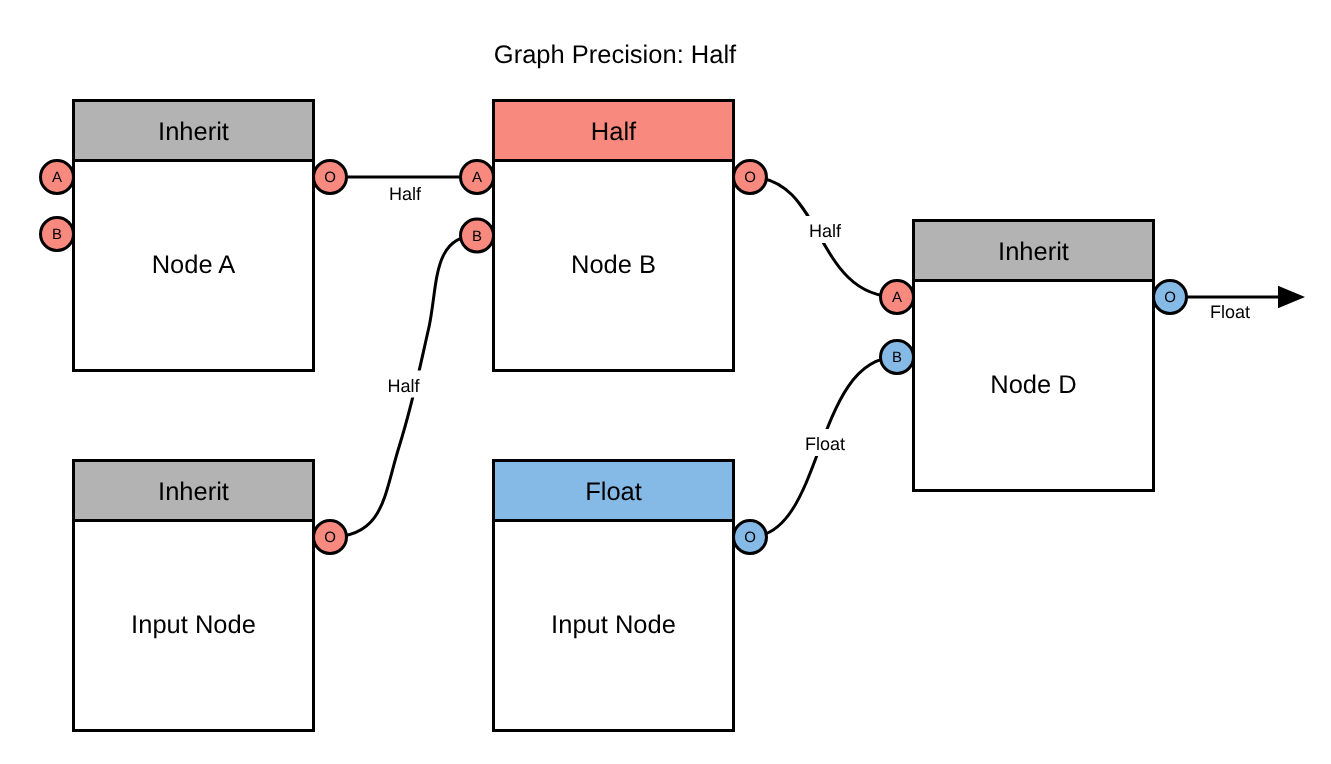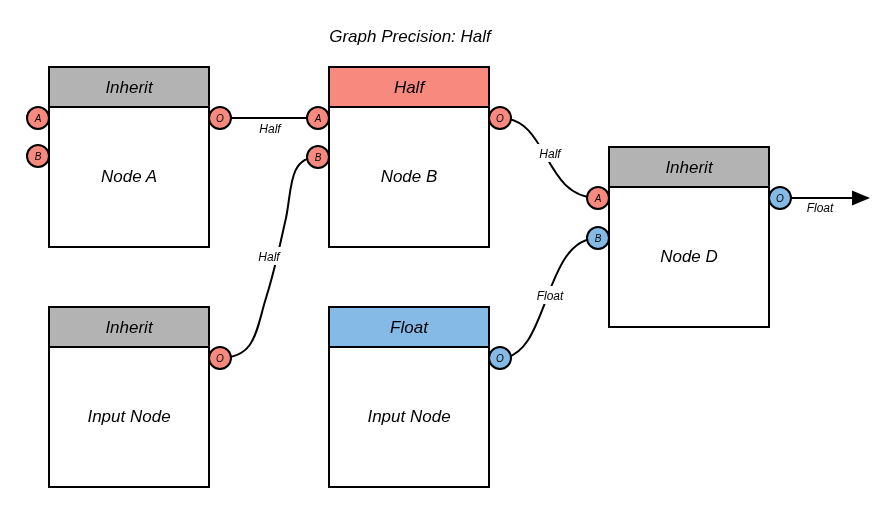--- a/index.html
+++ b/index.html
@@ -7,21 +7,20 @@
     padding: 0;
     background: #ffffff;
     font-family: "Liberation Sans", sans-serif;
   }
   #canvas-wrap {
     width: 887px;
     height: 509px;
     background: #ffffff;
     position: relative;
     overflow: hidden;
-    font-style: italic;
   }
   svg { display: block; }
   text {
     fill: #000000;
     text-anchor: middle;
     font-family: "Liberation Sans", sans-serif;
   }
   .t17 { font-size: 17px; }
   .t12 { font-size: 12px; }
   .t10 { font-size: 10px; }

